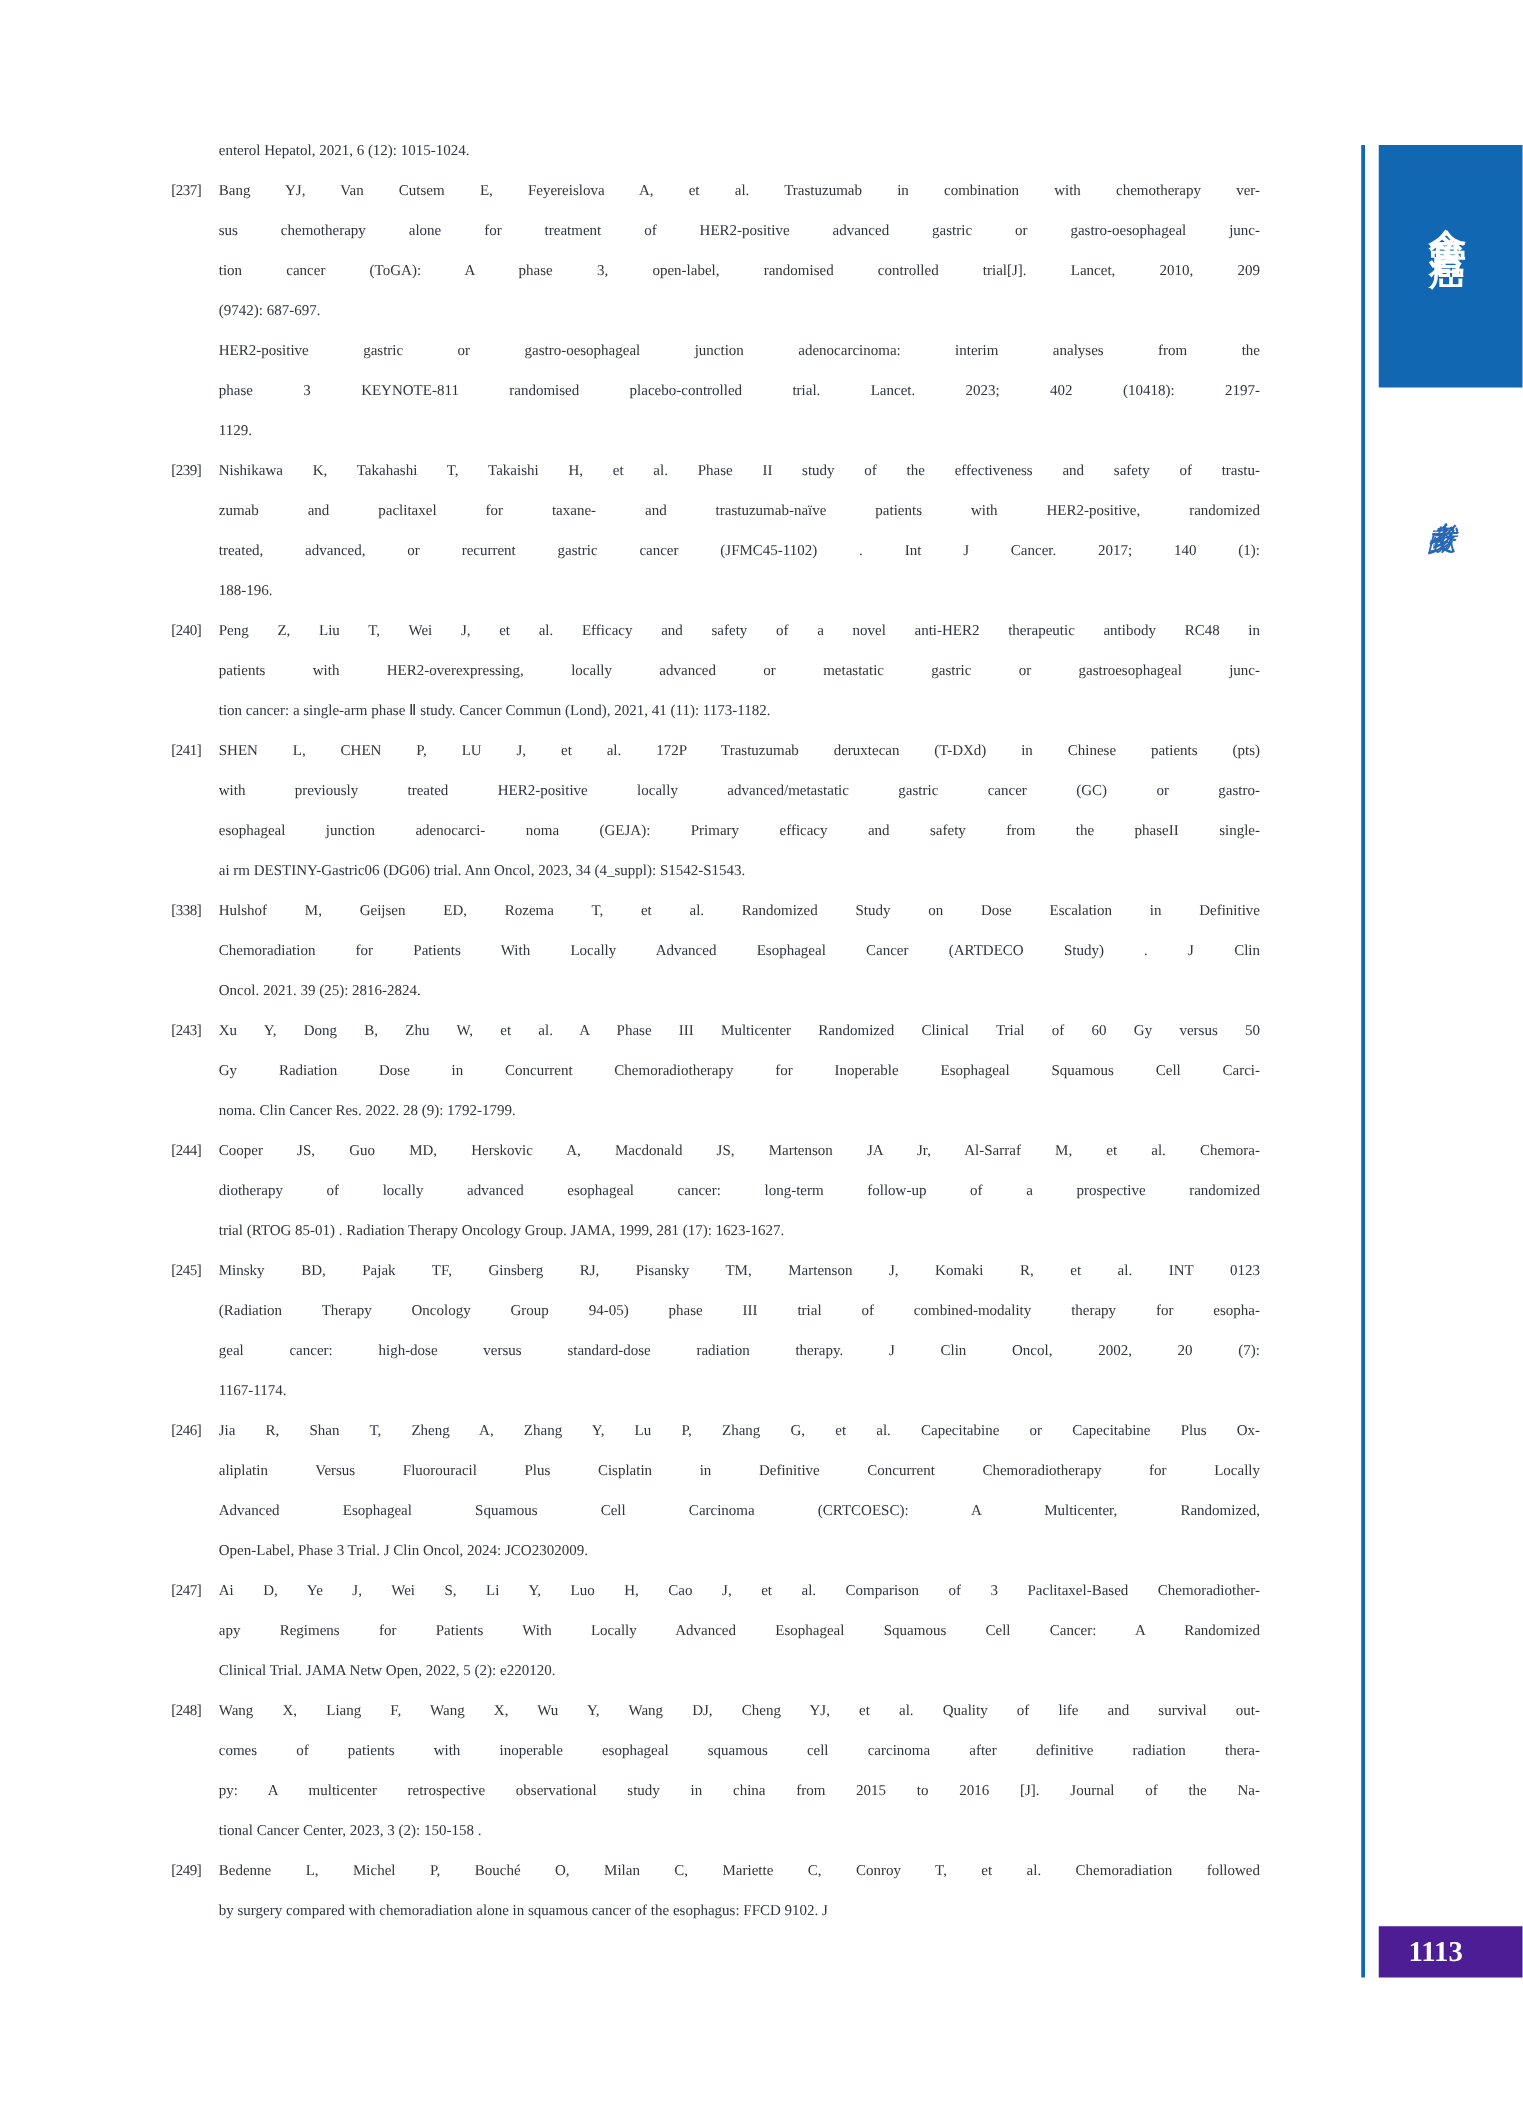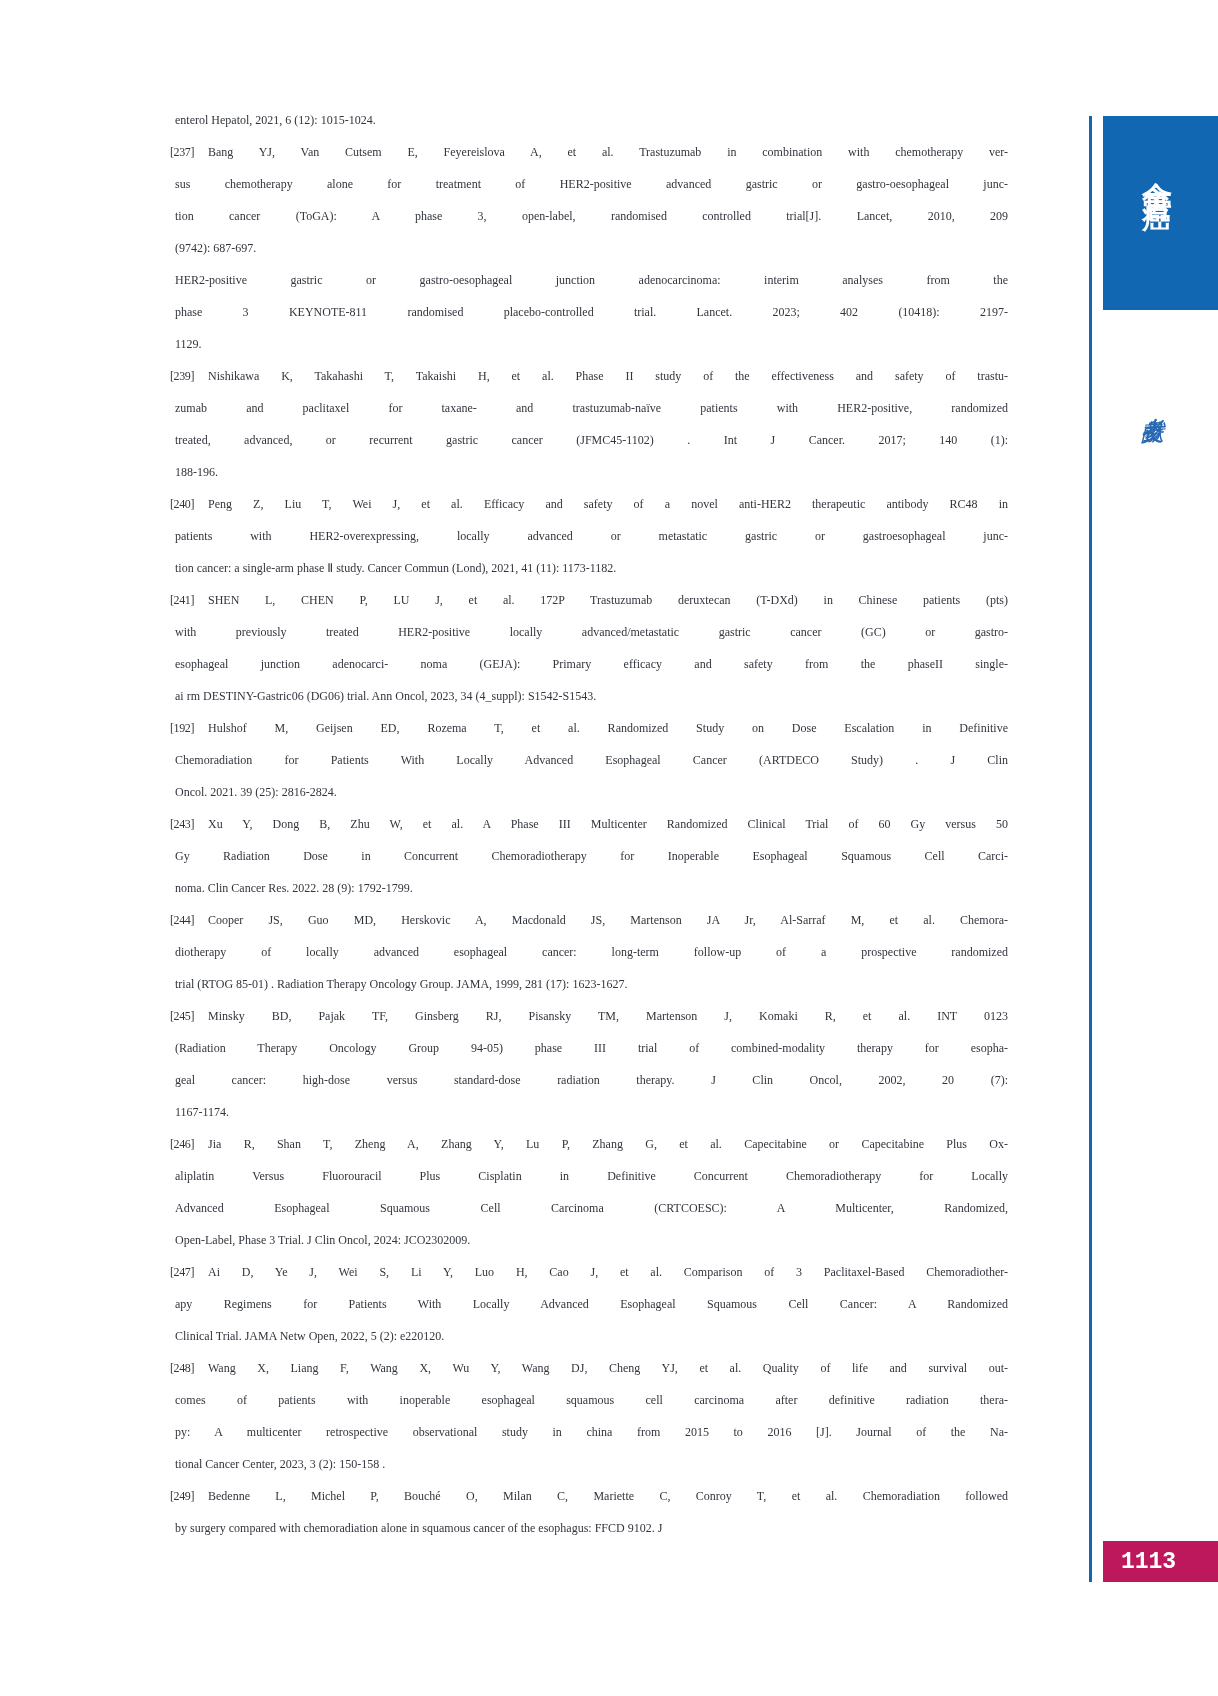--- a/index.html
+++ b/index.html
@@ -20,21 +20,20 @@
     white-space:normal;
   }
   .ref-line.lastline{
     text-align-last:left;
     -moz-text-align-last:left;
   }
   .ref-line.cont{padding-left:38px;}
   .refnum{
     display:inline-block;width:38px;letter-spacing:-0.4px;
     vertical-align:baseline;
-    margin-left:33px;
   }
   
   .side-rule{
     position:absolute;left:1089px;top:116px;width:3px;height:1466px;
     background:#1267b2;
   }
   .chapter-tab{
     position:absolute;left:1103px;top:116px;width:115px;height:194px;
     background:#1267b2;color:#ffffff;
     display:flex;justify-content:center;
@@ -48,24 +47,24 @@
   }
   .section-label{
     position:absolute;left:1138px;top:399px;color:#2767b3;
     writing-mode:vertical-rl;text-orientation:upright;
     font-family:"DejaVu Sans","Liberation Sans",sans-serif;
     font-size:23px;letter-spacing:1px;font-style:italic;
     transform:skewY(-3deg);
   }
   .page-badge{
     position:absolute;left:1103px;top:1541px;width:115px;height:41px;
-    background:#be185d;color:#ffffff;
+    background:#4c1d95;color:#ffffff;
     display:flex;align-items:center;justify-content:center;
     box-sizing:border-box;padding-right:24px;
-    font-family:Liberation Mono, monospace;
+    font-family:Liberation Serif, serif;
     font-weight:bold;font-size:23px;
   }
 </style>
 </head>
 <body>
 
 <main class="content" id="refs">
     <div class="ref-line cont lastline">enterol Hepatol, 2021, 6 (12): 1015-1024.</div>
     <div class="ref-line"><span class="refnum">[237]</span><span>Bang YJ, Van Cutsem E, Feyereislova A, et al. Trastuzumab in combination with chemotherapy ver-</span></div>
     <div class="ref-line cont">sus chemotherapy alone for treatment of HER2-positive advanced gastric or gastro-oesophageal junc-</div>
@@ -78,21 +77,21 @@
     <div class="ref-line cont">zumab and paclitaxel for taxane- and trastuzumab-naïve patients with HER2-positive, randomized</div>
     <div class="ref-line cont">treated, advanced, or recurrent gastric cancer (JFMC45-1102) . Int J Cancer. 2017; 140 (1):</div>
     <div class="ref-line cont lastline">188-196.</div>
     <div class="ref-line"><span class="refnum">[240]</span><span>Peng Z, Liu T, Wei J, et al. Efficacy and safety of a novel anti-HER2 therapeutic antibody RC48 in</span></div>
     <div class="ref-line cont">patients with HER2-overexpressing, locally advanced or metastatic gastric or gastroesophageal junc-</div>
     <div class="ref-line cont lastline">tion cancer: a single-arm phase Ⅱ study. Cancer Commun (Lond), 2021, 41 (11): 1173-1182.</div>
     <div class="ref-line"><span class="refnum">[241]</span><span>SHEN L, CHEN P, LU J, et al. 172P Trastuzumab deruxtecan (T-DXd) in Chinese patients (pts)</span></div>
     <div class="ref-line cont">with previously treated HER2-positive locally advanced/metastatic gastric cancer (GC) or gastro-</div>
     <div class="ref-line cont">esophageal junction adenocarci- noma (GEJA): Primary efficacy and safety from the phaseII single-</div>
     <div class="ref-line cont lastline">ai rm DESTINY-Gastric06 (DG06) trial. Ann Oncol, 2023, 34 (4_suppl): S1542-S1543.</div>
-    <div class="ref-line"><span class="refnum">[192]</span><span>Hulshof M, Geijsen ED, Rozema T, et al. Randomized Study on Dose Escalation in Definitive</span></div>
+    <div class="ref-line"><span class="refnum">[338]</span><span>Hulshof M, Geijsen ED, Rozema T, et al. Randomized Study on Dose Escalation in Definitive</span></div>
     <div class="ref-line cont">Chemoradiation for Patients With Locally Advanced Esophageal Cancer (ARTDECO Study) . J Clin</div>
     <div class="ref-line cont lastline">Oncol. 2021. 39 (25): 2816-2824.</div>
     <div class="ref-line"><span class="refnum">[243]</span><span>Xu Y, Dong B, Zhu W, et al. A Phase III Multicenter Randomized Clinical Trial of 60 Gy versus 50</span></div>
     <div class="ref-line cont">Gy Radiation Dose in Concurrent Chemoradiotherapy for Inoperable Esophageal Squamous Cell Carci-</div>
     <div class="ref-line cont lastline">noma. Clin Cancer Res. 2022. 28 (9): 1792-1799.</div>
     <div class="ref-line"><span class="refnum">[244]</span><span>Cooper JS, Guo MD, Herskovic A, Macdonald JS, Martenson JA Jr, Al-Sarraf M, et al. Chemora-</span></div>
     <div class="ref-line cont">diotherapy of locally advanced esophageal cancer: long-term follow-up of a prospective randomized</div>
     <div class="ref-line cont lastline">trial (RTOG 85-01) . Radiation Therapy Oncology Group. JAMA, 1999, 281 (17): 1623-1627.</div>
     <div class="ref-line"><span class="refnum">[245]</span><span>Minsky BD, Pajak TF, Ginsberg RJ, Pisansky TM, Martenson J, Komaki R, et al. INT 0123</span></div>
     <div class="ref-line cont">(Radiation Therapy Oncology Group 94-05) phase III trial of combined-modality therapy for esopha-</div>

